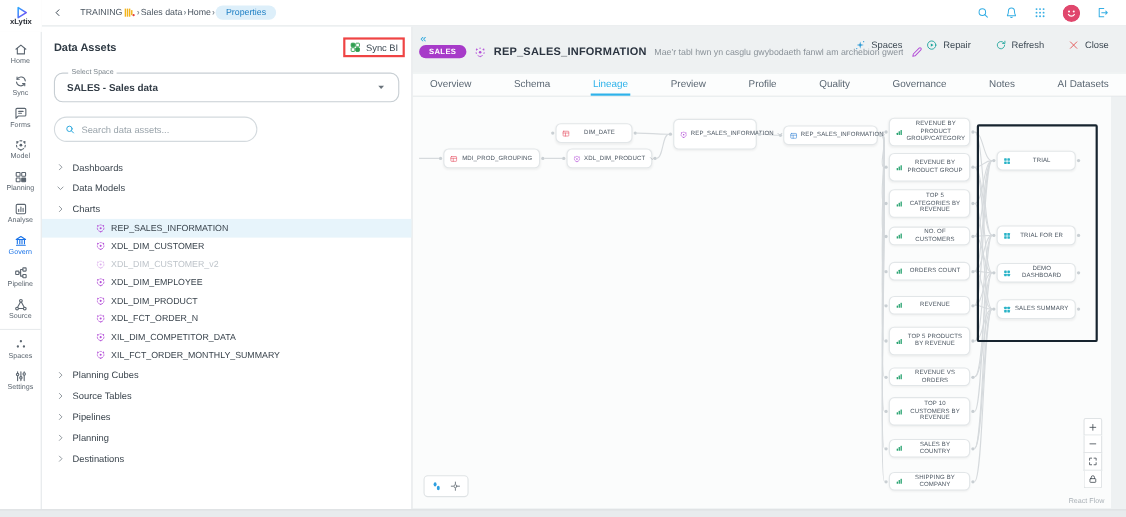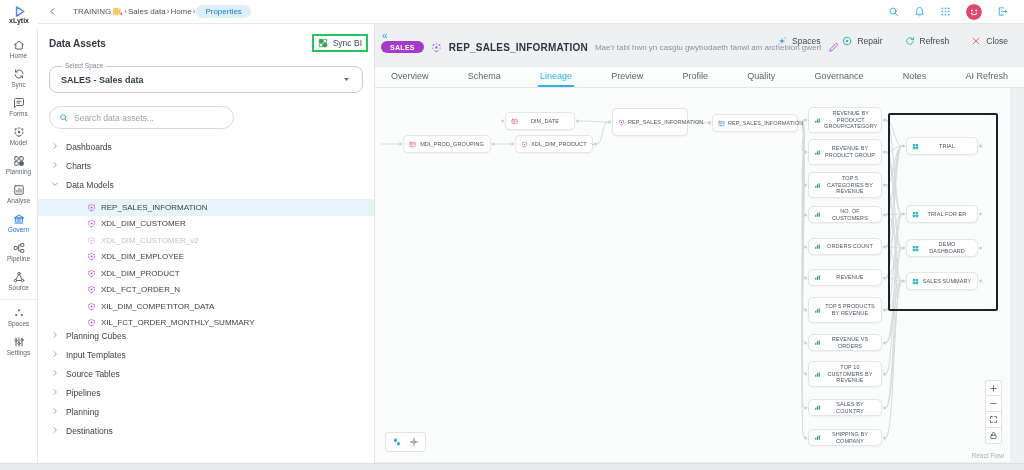--- a/index.html
+++ b/index.html
@@ -33,38 +33,38 @@
   .rail-item .ic { width:12px; height:12px; }
   .rail-item .rl { font-size:6.5px; }
   .rail-item.active { color:#1a73e8; }
   .rail-item.divided { border-top:1px solid #e8ebed; margin-top:3px; padding-top:7px; }
 
   
   .panel { position:absolute; left:38px; top:24px; width:337px; bottom:7px; background:#fff;
     border-right:1px solid #dfe3e6; z-index:4; }
   .panel-head { height:30px; padding:8px 6px 0 11px; display:flex; justify-content:space-between; align-items:center; }
   .panel-title { font-size:10px; font-weight:bold; color:#2f3a44; }
-  .syncbi-wrap { border:2px solid #22c55e; padding:2px 4px; }
+  .syncbi-wrap { border:2px solid #ef4444; padding:2px 4px; }
   .syncbi { display:flex; align-items:center; gap:5px; background:none; border:none;
     font-size:8.5px; color:#3c4852; cursor:pointer; font-family:inherit; }
   .syncbi .ic { width:10px; height:10px; color:#2e9e4f; }
   .space-select { margin:12px 11px 0; height:27px; border:1px solid #c7ced3; border-radius:8px;
     display:flex; align-items:center; padding:0 11px; position:relative; cursor:pointer; }
   .floating-label { position:absolute; top:-5px; left:12px; background:#fff; padding:0 3px;
     font-size:6.5px; color:#7c868d; }
   .select-value { font-size:9px; font-weight:bold; color:#323c46; flex:1; }
   .space-select .ic { width:9px; height:9px; color:#6a737b; }
   .search-box { margin:13px 11px 0; width:185px; height:23px; border:1px solid #d4dade;
     border-radius:12px; display:flex; align-items:center; gap:6px; padding:0 9px; }
   .search-box .ic { width:9px; height:9px; color:#2aa7dd; }
   .search-box input { border:none; outline:none; background:transparent; font-size:8.5px;
     color:#333; width:100%; font-family:inherit; }
   .search-box input::placeholder { color:#9aa4ab; }
   .tree { margin-top:13px; }
-  .tg { height:19px; padding-left:13px; display:flex; align-items:flex-start; gap:7px;
+  .tg { height:19px; padding-left:13px; display:flex; align-items:center; gap:7px;
     font-size:8.5px; color:#39434c; cursor:pointer; }
   .tg .ic { width:8px; height:8px; color:#6a737b; }
   .tc { height:16.5px; padding-left:49px; display:flex; align-items:center; gap:5px;
     font-size:8px; color:#39434c; cursor:pointer; }
   .tc .ic { width:9px; height:9px; color:#b44fd8; }
   .tc.selected { background:#e7f4fb; }
   .tc.disabled { color:#bec4ca; }
   .tc.disabled .ic { opacity:.45; }
 
   
@@ -371,32 +371,32 @@
           <span class="ic" style="width: 8px; height: 8px;">
             <svg viewBox="0 0 24 24" fill="none" stroke="currentColor" stroke-width="2" stroke-linecap="round" stroke-linejoin="round">
               <path d="M9 5l7 7-7 7"></path>
             </svg>
           </span>
           <span>Dashboards</span>
         </div>
         <div class="tg">
           <span class="ic" style="width: 8px; height: 8px;">
             <svg viewBox="0 0 24 24" fill="none" stroke="currentColor" stroke-width="2" stroke-linecap="round" stroke-linejoin="round">
-              <path d="M9 5l7 7-7 7"></path>
-            </svg>
-          </span>
-          <span>Charts</span>
+              <path d="M5 9l7 7 7-7"></path>
+            </svg>
+          </span>
+          <span>Data Models</span>
         </div>
         <div class="tg">
           <span class="ic" style="width: 8px; height: 8px;">
             <svg viewBox="0 0 24 24" fill="none" stroke="currentColor" stroke-width="2" stroke-linecap="round" stroke-linejoin="round">
-              <path d="M5 9l7 7 7-7"></path>
-            </svg>
-          </span>
-          <span>Data Models</span>
+              <path d="M9 5l7 7-7 7"></path>
+            </svg>
+          </span>
+          <span>Charts</span>
         </div>
         <div class="tc selected">
           <span class="ic" style="width: 9px; height: 9px; color: rgb(180, 79, 216);">
             <svg viewBox="0 0 24 24" fill="none" stroke="currentColor" stroke-width="2" stroke-linecap="round" stroke-linejoin="round">
               <circle cx="12" cy="12" r="2.5" fill="currentColor" stroke="none"></circle>
               <circle cx="12" cy="12" r="8" stroke-dasharray="3.5 3.5"></circle>
               <circle cx="19" cy="6" r="1.6" fill="currentColor" stroke="none"></circle>
               <circle cx="5" cy="6" r="1.6" fill="currentColor" stroke="none"></circle>
               <circle cx="12" cy="20.5" r="1.6" fill="currentColor" stroke="none"></circle>
             </svg>
@@ -487,28 +487,20 @@
           </span>
           <span>XIL_FCT_ORDER_MONTHLY_SUMMARY</span>
         </div>
         <div class="tg">
           <span class="ic" style="width: 8px; height: 8px;">
             <svg viewBox="0 0 24 24" fill="none" stroke="currentColor" stroke-width="2" stroke-linecap="round" stroke-linejoin="round">
               <path d="M9 5l7 7-7 7"></path>
             </svg>
           </span>
           <span>Planning Cubes</span>
-        </div>
-        <div class="tg">
-          <span class="ic" style="width: 8px; height: 8px;">
-            <svg viewBox="0 0 24 24" fill="none" stroke="currentColor" stroke-width="2" stroke-linecap="round" stroke-linejoin="round">
-              <path d="M9 5l7 7-7 7"></path>
-            </svg>
-          </span>
-          <span>Input Templates</span>
         </div>
         <div class="tg">
           <span class="ic" style="width: 8px; height: 8px;">
             <svg viewBox="0 0 24 24" fill="none" stroke="currentColor" stroke-width="2" stroke-linecap="round" stroke-linejoin="round">
               <path d="M9 5l7 7-7 7"></path>
             </svg>
           </span>
           <span>Source Tables</span>
         </div>
         <div class="tg">
@@ -602,21 +594,21 @@
 
     <div class="tabs" id="tabs">
         <div class="tab">Overview</div>
         <div class="tab">Schema</div>
         <div class="tab active">Lineage</div>
         <div class="tab">Preview</div>
         <div class="tab">Profile</div>
         <div class="tab">Quality</div>
         <div class="tab">Governance</div>
         <div class="tab">Notes</div>
-        <div class="tab">AI Refresh</div>
+        <div class="tab">AI Datasets</div>
       </div>
 
     <div class="canvas">
       <svg class="edges" id="edges" width="635" height="374">
           <path d="M6 56 C15 56 15 56 24 56" fill="none" stroke="#d6dadd" stroke-width="1"></path>
           <path d="M120 56 C128 56 128 56 136 56" fill="none" stroke="#d6dadd" stroke-width="1"></path>
           <path d="M204 33 C218.5 33 218.5 34 233 34" fill="none" stroke="#d6dadd" stroke-width="1"></path>
           <path d="M222 56 C228 56 227 34 233 34" fill="none" stroke="#d6dadd" stroke-width="1"></path>
           <path d="M317 34 C325 34 325 35 333 35" fill="none" stroke="#d6dadd" stroke-width="1"></path>
           <path d="M427 35 C433 35 423 32 429 32" fill="none" stroke="#d6dadd" stroke-width="1"></path>

